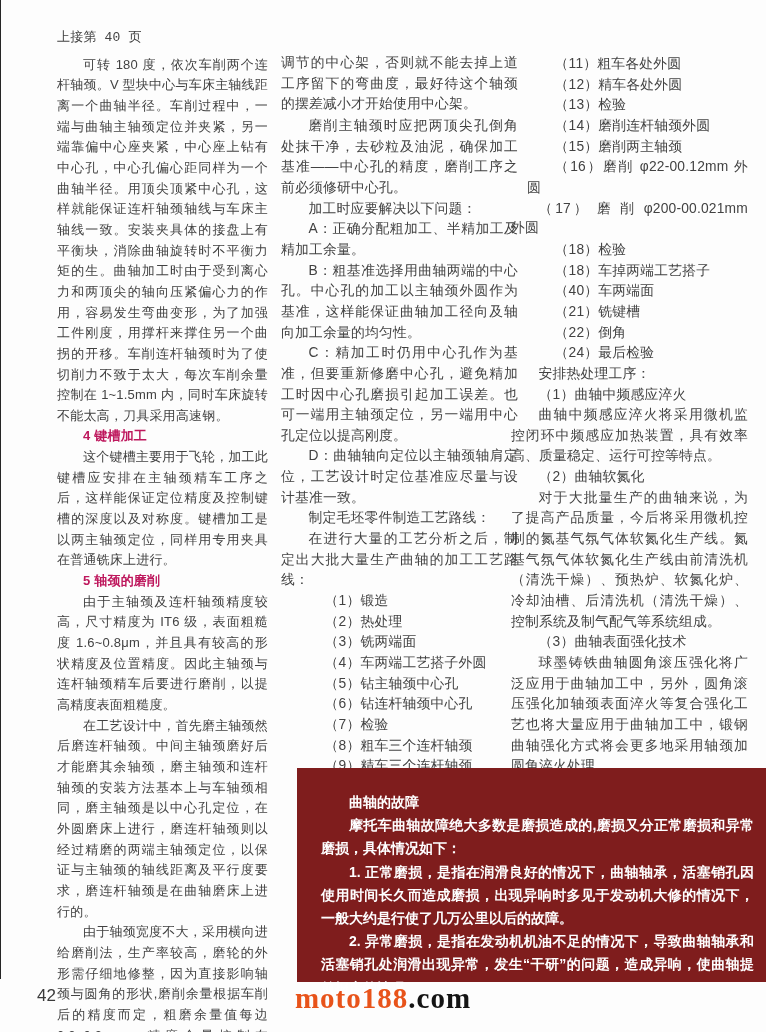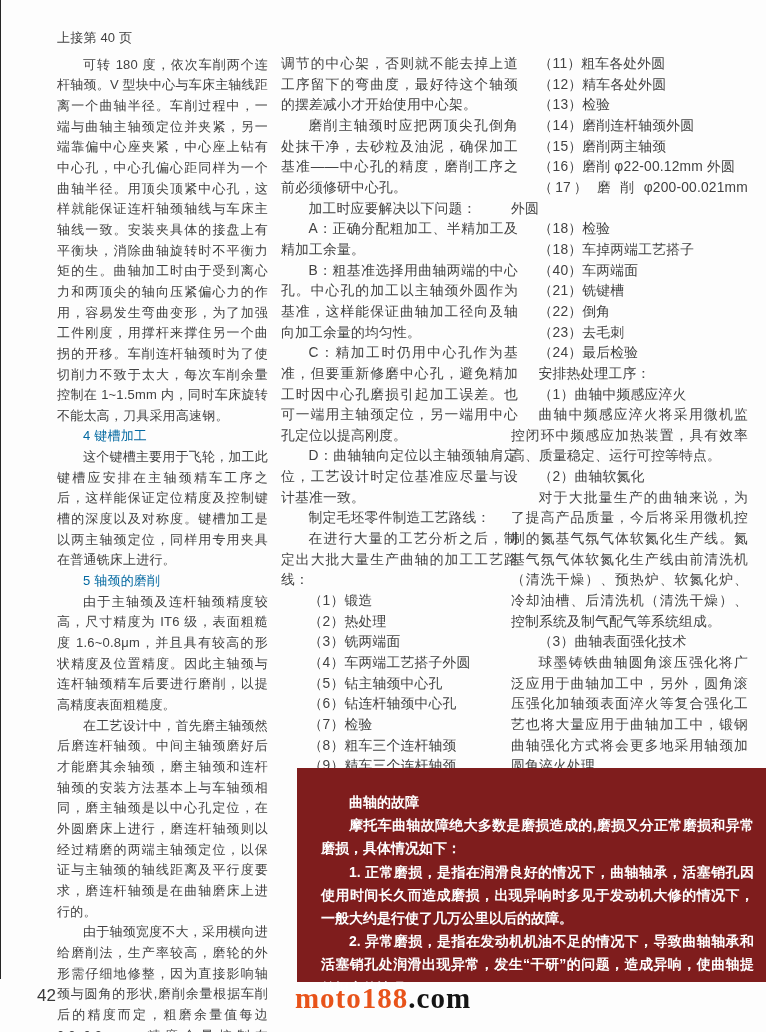--- a/index.html
+++ b/index.html
@@ -18,24 +18,24 @@
     text-align:justify;
     color:#424242;
     letter-spacing:0.2px;
   }
   .col p{margin:0;line-height:20.65px;}
   .col-left{left:57px;top:28px;width:211px;font-size:13px;}
   .col-left p:first-child{margin-bottom:6px;}
   .col-mid{left:281px;top:54px;width:237px;font-size:13.8px;}
   .col-right{left:511px;top:54px;width:237px;font-size:13.8px;}
 
-  .p-cont{text-indent:0;}
+  .p-cont{text-indent:0;font-family:Liberation Mono, monospace;}
   .p-ind{text-indent:2em;}
-  .p-item{text-indent:2em;}
-  .p-head{text-indent:2em;font-weight:normal;color:#0369a1;}
+  .p-item{text-indent:2em;padding-left:16px;}
+  .p-head{text-indent:2em;font-weight:bold;color:#be185d;}
   .p-itemj{text-indent:2em;text-align-last:justify;}
 
   .bluebox{
     position:absolute;
     left:281px;top:768px;width:479px;height:214px;
     background:#7f1d1d;
     color:#fefeff;
     box-sizing:border-box;
     padding:23px 22px 0 24px;
     text-align:justify;
@@ -104,21 +104,20 @@
       <p class="p-item">（14）磨削连杆轴颈外圆</p>
       <p class="p-item">（15）磨削两主轴颈</p>
       <p class="p-item">（16）磨削 φ22-00.12mm 外圆</p>
       <p class="p-itemj">（17） 磨 削 φ200-00.021mm</p>
       <p class="p-cont">外圆</p>
       <p class="p-item">（18）检验</p>
       <p class="p-item">（18）车掉两端工艺搭子</p>
       <p class="p-item">（40）车两端面</p>
       <p class="p-item">（21）铣键槽</p>
       <p class="p-item">（22）倒角</p>
-      <p class="p-item">（23）去毛刺</p>
       <p class="p-item">（24）最后检验</p>
       <p class="p-ind">安排热处理工序：</p>
       <p class="p-ind">（1）曲轴中频感应淬火</p>
       <p class="p-ind">曲轴中频感应淬火将采用微机监控闭环中频感应加热装置，具有效率高、质量稳定、运行可控等特点。</p>
       <p class="p-ind">（2）曲轴软氮化</p>
       <p class="p-ind">对于大批量生产的曲轴来说，为了提高产品质量，今后将采用微机控制的氮基气氛气体软氮化生产线。氮基气氛气体软氮化生产线由前清洗机（清洗干燥）、预热炉、软氮化炉、冷却油槽、后清洗机（清洗干燥）、控制系统及制气配气等系统组成。</p>
       <p class="p-ind">（3）曲轴表面强化技术</p>
       <p class="p-ind">球墨铸铁曲轴圆角滚压强化将广泛应用于曲轴加工中，另外，圆角滚压强化加轴颈表面淬火等复合强化工艺也将大量应用于曲轴加工中，锻钢曲轴强化方式将会更多地采用轴颈加圆角淬火处理。</p>
     </div>
 

